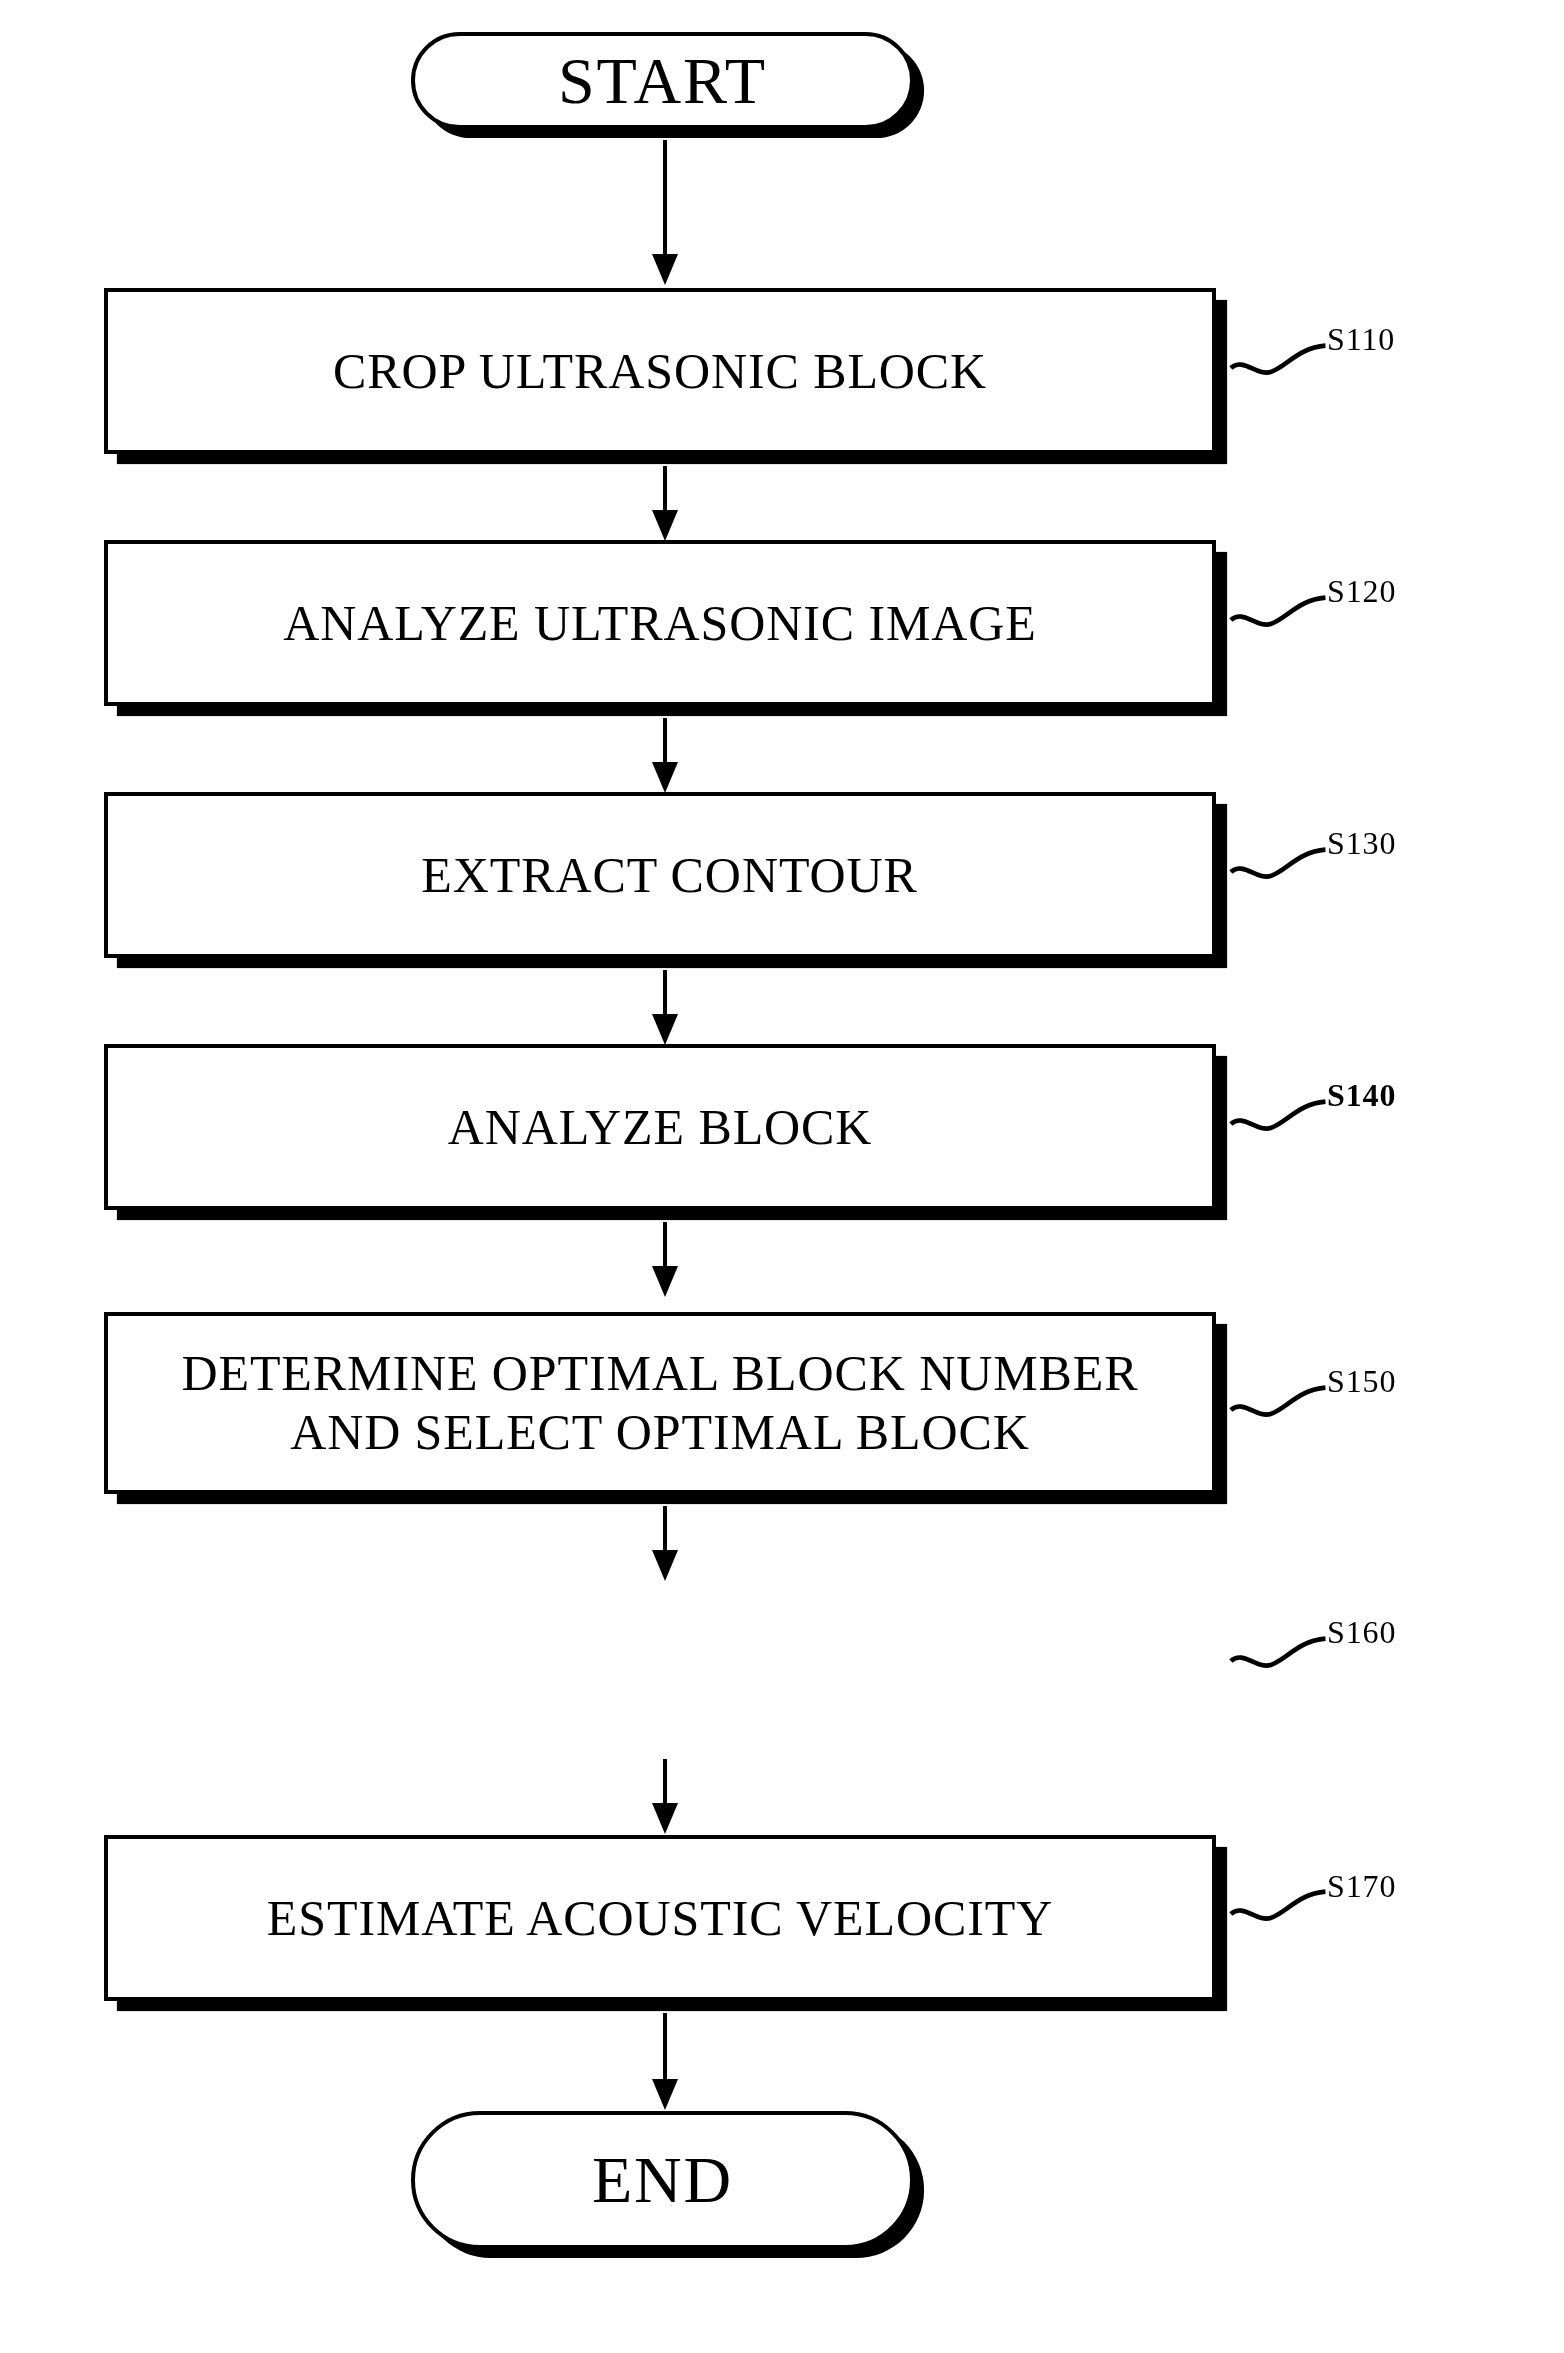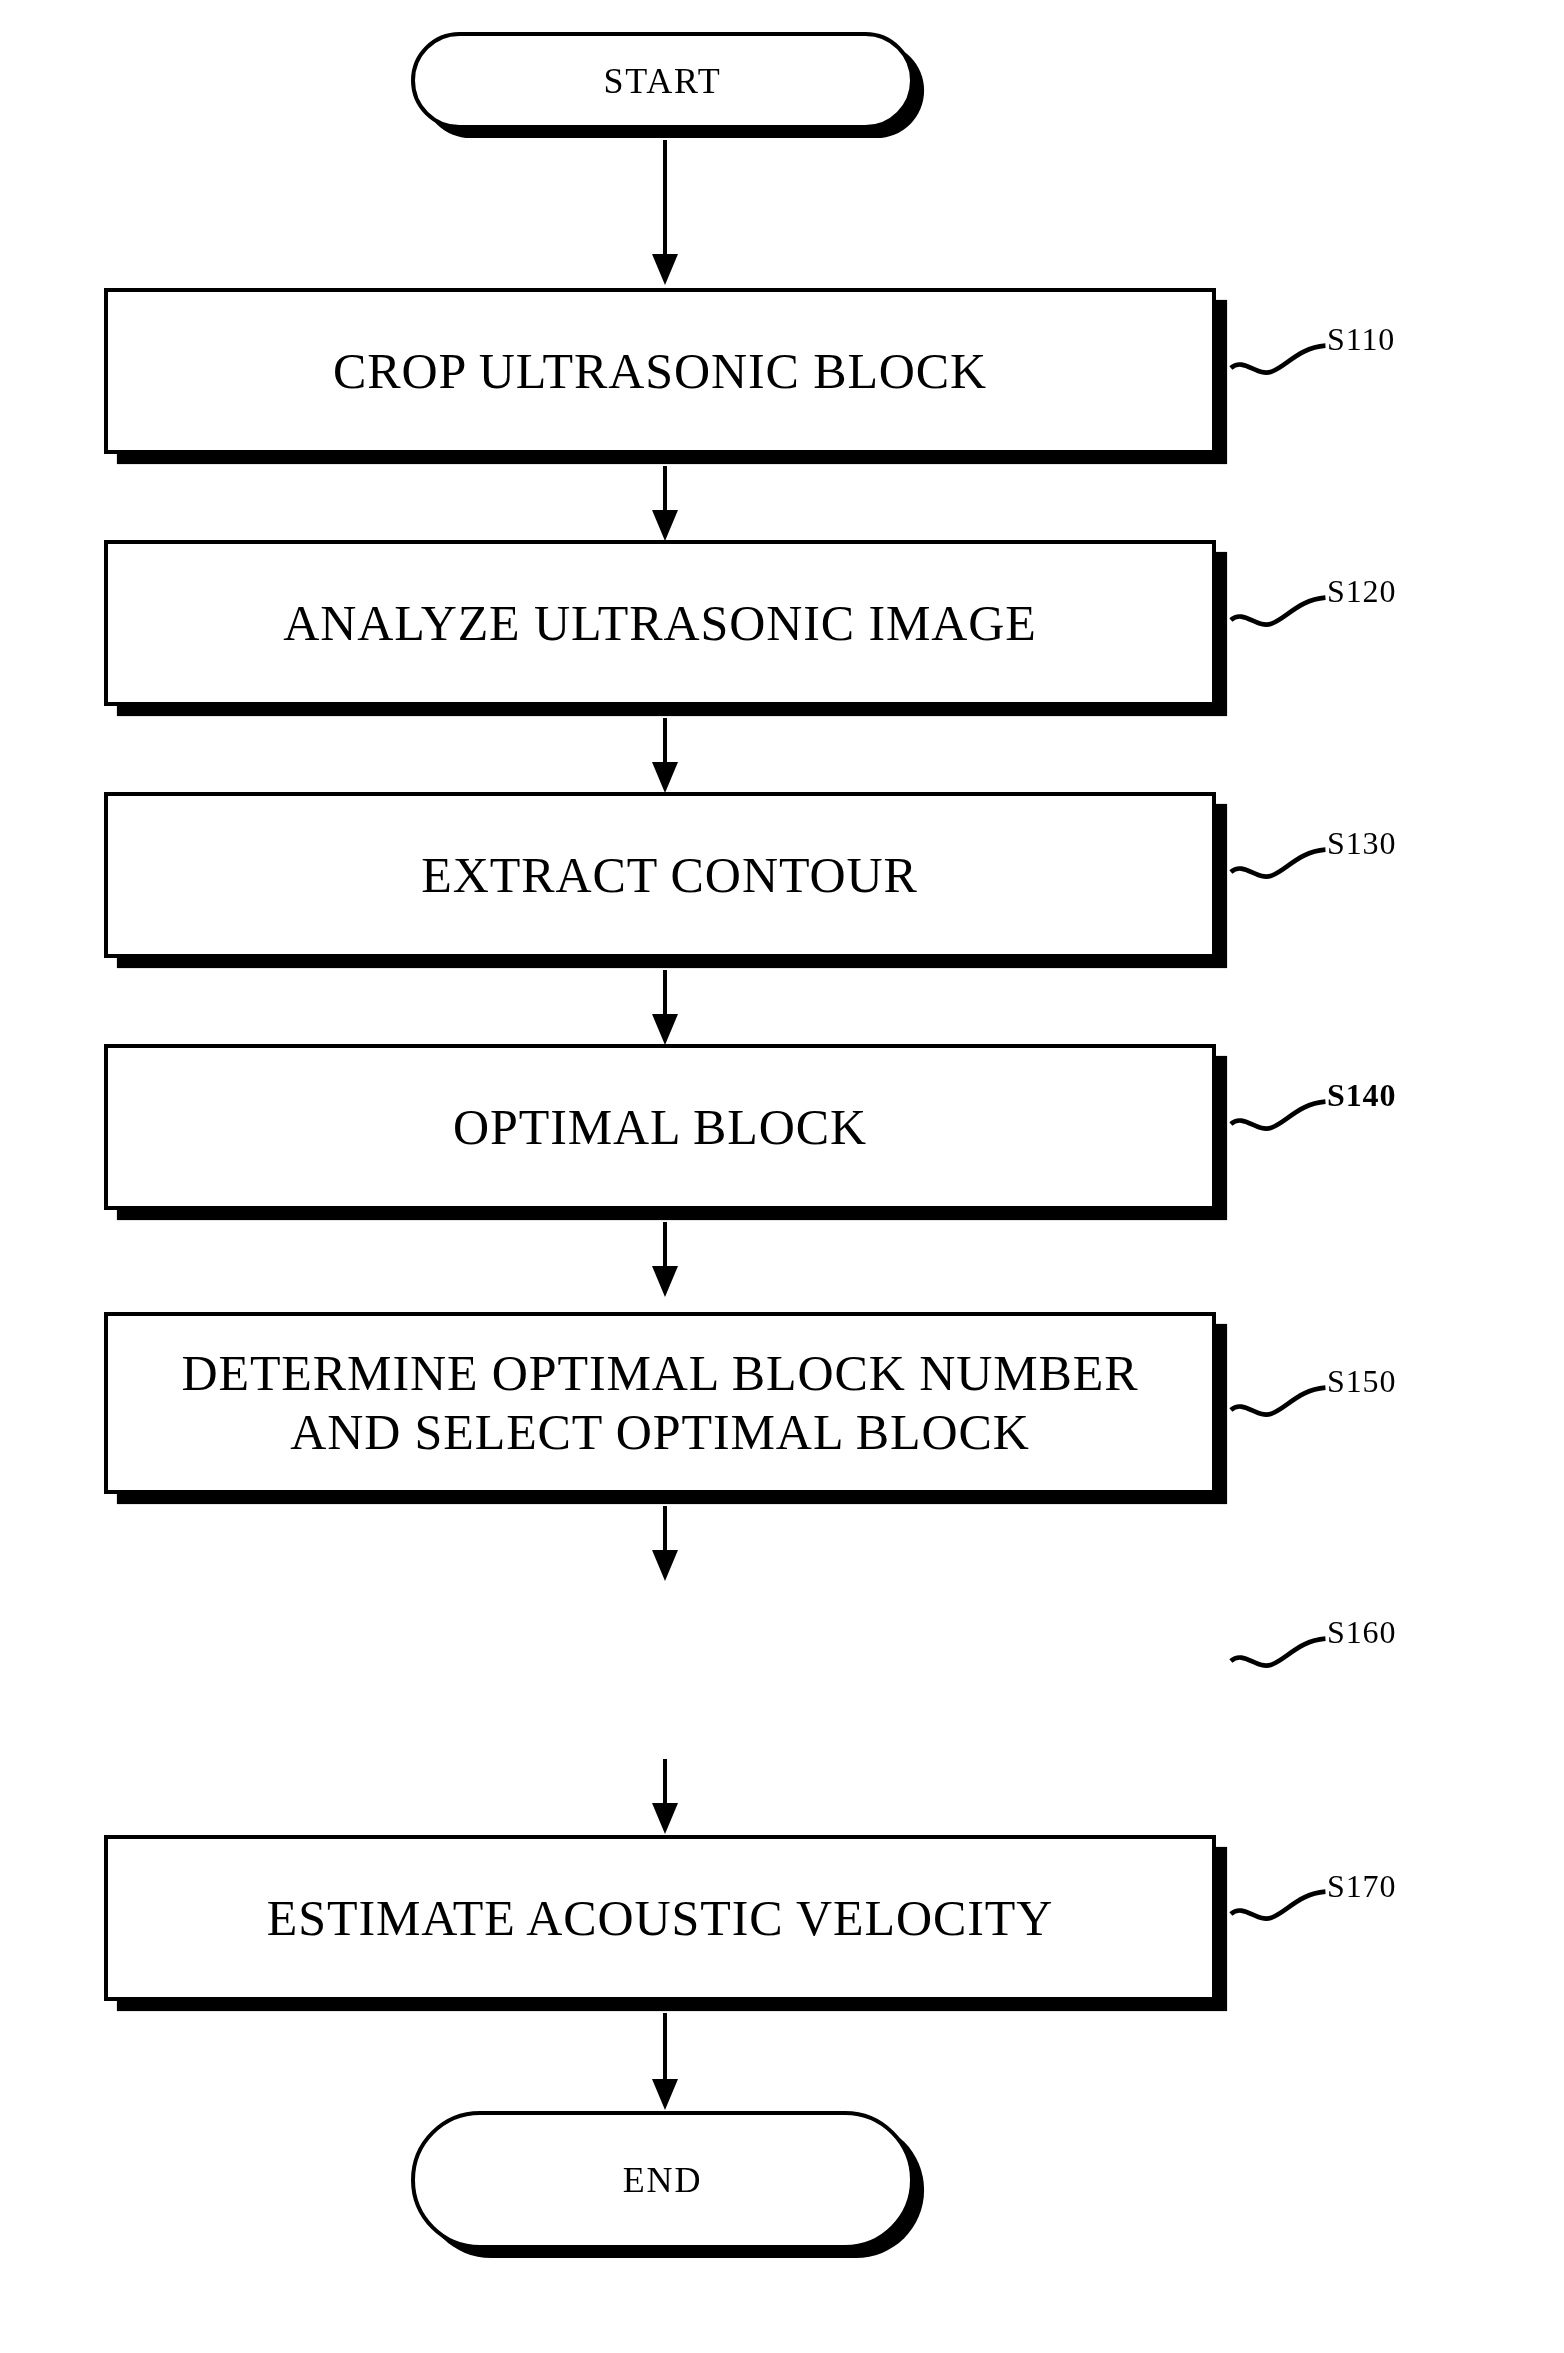--- a/index.html
+++ b/index.html
@@ -26,21 +26,21 @@
     border: 4.6px solid #000;
     border-radius: 9228px;
     background: #ffffff;
     display: flex;
     align-items: center;
     justify-content: center;
     box-shadow: 11px 10px 0 -0.9px #000;
     z-index: 3;
   }
   .terminator .label {
-    font-size: 36px;
+    font-size: 66px;
     letter-spacing: 1.8px;
     line-height: 1;
     white-space: nowrap;
     font-family: Liberation Serif, serif;
   }
 
   
   .process {
     position: absolute;
     box-sizing: border-box;
@@ -145,21 +145,21 @@
     <path d="M2 30 C 16 18, 30 40, 46 34 C 62 28, 76 8, 104 6" fill="none" stroke="#000" stroke-width="5"></path>
   </svg>
   <div class="steplabel" style="left:1327px; top:827px;">S130</div>
 
   <div class="arrow" style="left:665px; top:970px; height:76px;">
     <div class="shaft" style="height:44px;"></div>
     <div class="head" style="top:44px;"></div>
   </div>
 
   <div class="process" style="left:104px; top:1044px; width:1112px; height:166px;">
-    <span class="line">OPTIMAL BLOCK</span>
+    <span class="line">ANALYZE BLOCK</span>
   </div>
   <svg class="squiggle" style="left:1229px; top:1096px;" width="102" height="41" viewBox="0 0 110 44">
     <path d="M2 30 C 16 18, 30 40, 46 34 C 62 28, 76 8, 104 6" fill="none" stroke="#000" stroke-width="5"></path>
   </svg>
   <div class="steplabel" style="left:1327px; top:1079px;font-weight:bold;">S140</div>
 
   <div class="arrow" style="left:665px; top:1222px; height:76px;">
     <div class="shaft" style="height:44px;"></div>
     <div class="head" style="top:44px;"></div>
   </div>

